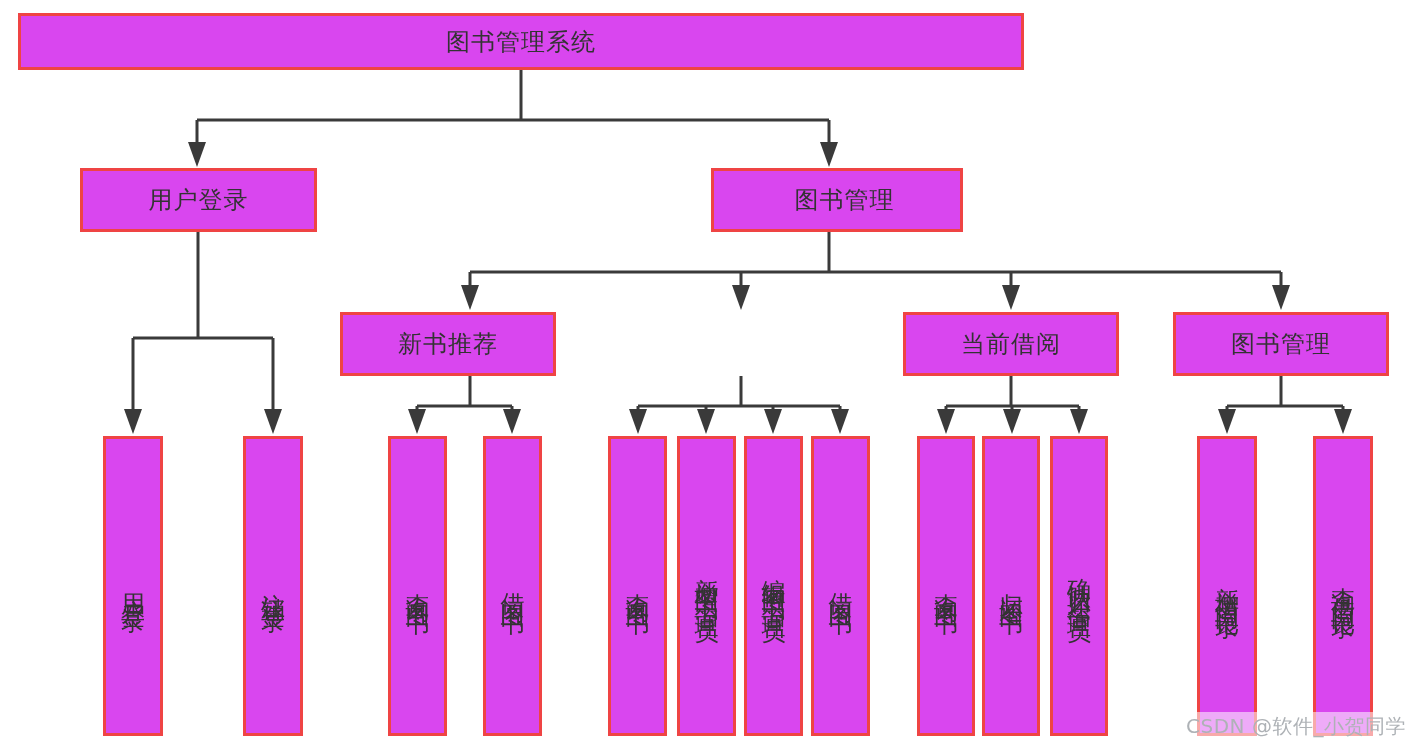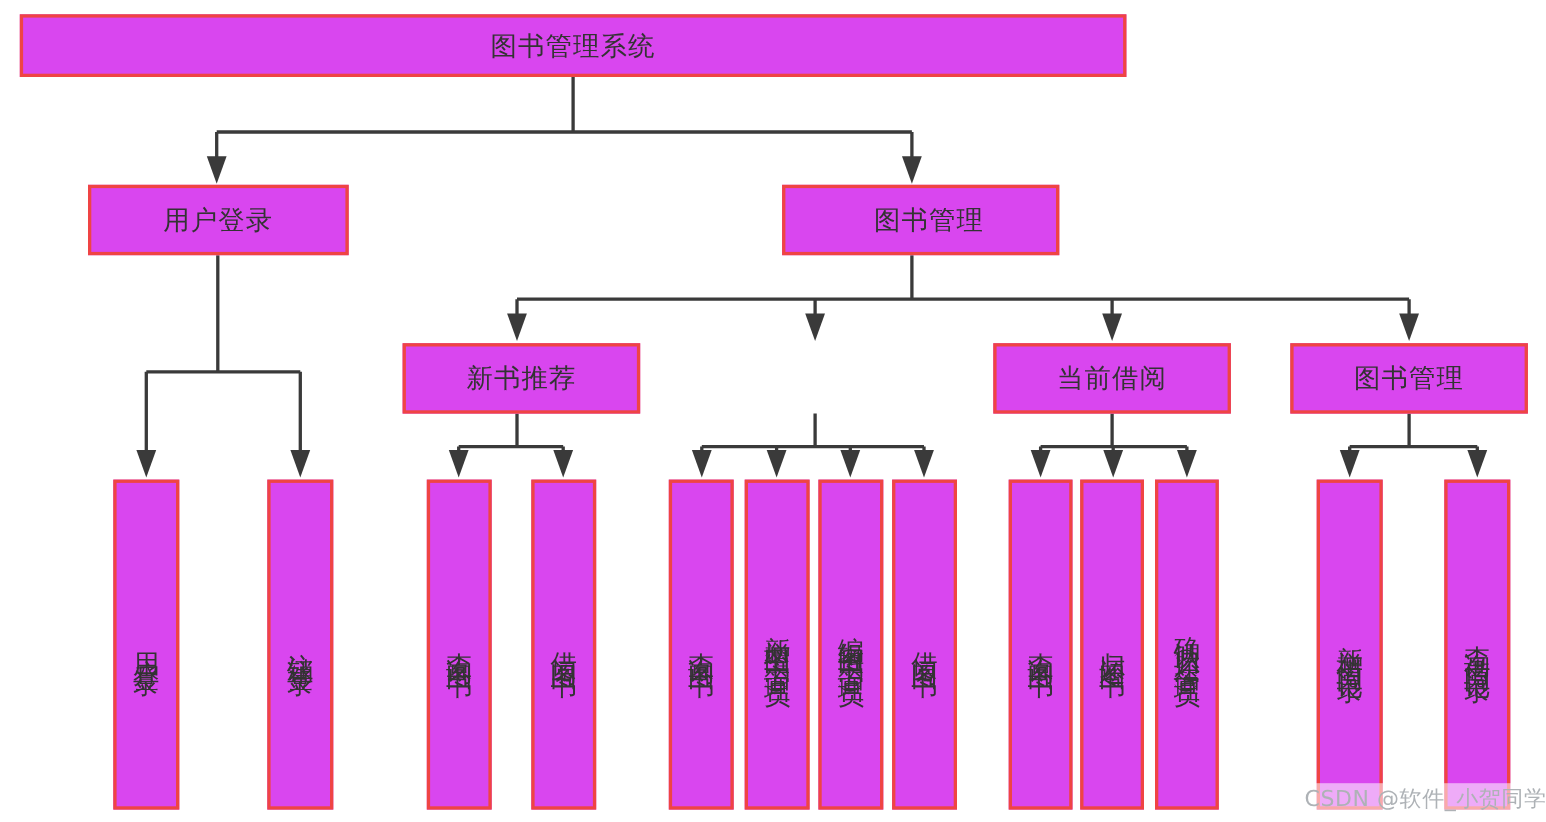--- a/index.html
+++ b/index.html
@@ -100,21 +100,21 @@
         <polygon points="1218,409 1236,409 1227,434"></polygon>
         <polygon points="1334,409 1352,409 1343,434"></polygon>
       </g>
   </svg>
 
   <div class="node h-node" style="left:18px; top:13px; width:1006px; height:57px;">图书管理系统</div>
 
   <div class="node h-node" style="left:80px; top:168px; width:237px; height:64px;">用户登录</div>
   <div class="node h-node" style="left:711px; top:168px; width:252px; height:64px;padding-left:15px;">图书管理</div>
 
-  <div class="node h-node" style="left:366px; top:312px; width:216px; height:64px;">新书推荐</div>
+  <div class="node h-node" style="left:340px; top:312px; width:216px; height:64px;">新书推荐</div>
   <div class="node h-node" style="left:903px; top:312px; width:216px; height:64px;">当前借阅</div>
   <div class="node h-node" style="left:1173px; top:312px; width:216px; height:64px;">图书管理</div>
 
   <div class="node v-node" style="left:103px; top:436px; width:60px; height:300px;">
     <span class="v-label">用户登录</span>
   </div>
   <div class="node v-node" style="left:243px; top:436px; width:60px; height:300px;">
     <span class="v-label">注销登录</span>
   </div>
 

